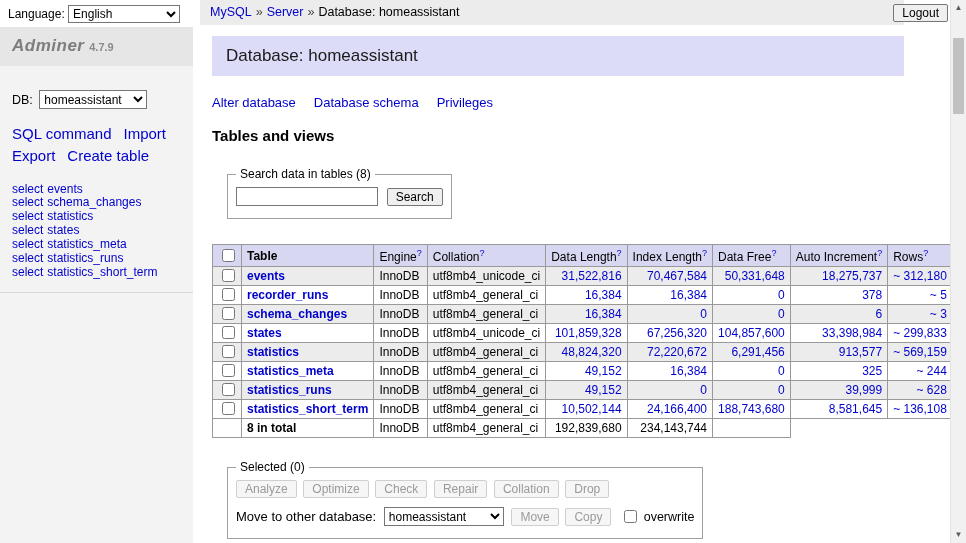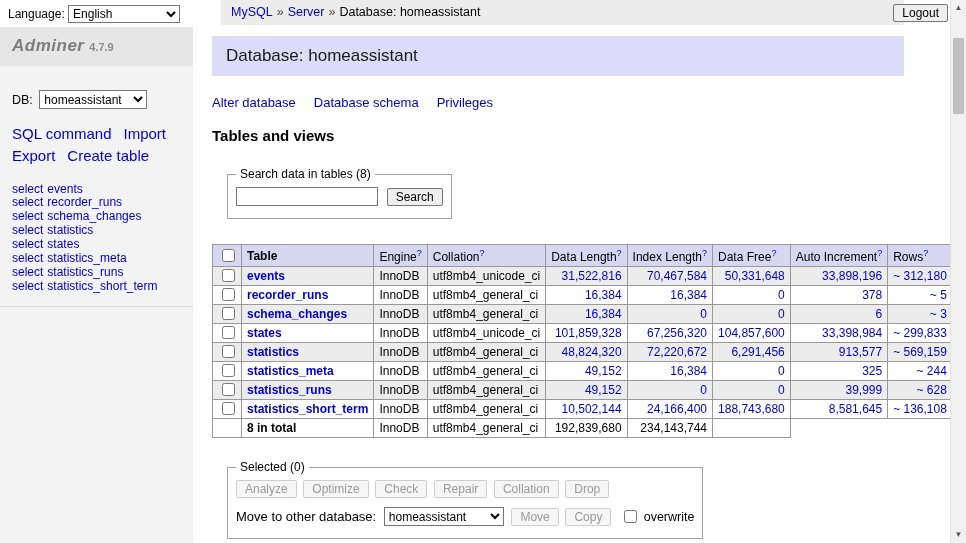--- a/index.html
+++ b/index.html
@@ -7,21 +7,21 @@
   body {
     width:966px; height:543px; position:relative; overflow:hidden;
     background:#fff; color:#000;
     font-family:"Liberation Sans","DejaVu Sans",sans-serif; font-size:13px;
   }
   a { color:#0000cc; text-decoration:none; cursor:pointer; }
 
   
   .lang-bar { position:absolute; top:0; left:0; width:193px; height:27px; padding:5px 8px; background:#fff; font-size:12px; }
   .lang-bar select { width:112px; font-size:12px; height:18px; border:1px solid #767676; background:#fff; }
-  .breadcrumb { position:absolute; top:0; left:200px; right:62px; height:25px; background:#ececec; line-height:25px; padding:0 10px; font-size:12.5px; white-space:nowrap;margin-left:21px; }
+  .breadcrumb { position:absolute; top:0; left:200px; right:62px; height:25px; background:#ececec; line-height:25px; padding:0 10px; font-size:12.5px; white-space:nowrap; }
   .breadcrumb .sep { color:#444; margin:0 4px; }
   .logout-btn { position:absolute; top:4px; right:18px; }
 
   button, .btn {
     font-family:"Liberation Sans","DejaVu Sans",sans-serif;
     font-size:12px; padding:1px 8px; background:#efefef;
     border:1px solid #767676; border-radius:2px; color:#000;
   }
   button[disabled] { color:#9a9a9a; background:#f6f6f6; border-color:#cfcfcf; }
 
@@ -104,21 +104,20 @@
     <select>
       <option>homeassistant</option>
     </select>
   </div>
   <p class="side-links">
     <a>SQL command</a><a>Import</a><br>
     <a>Export</a><a>Create table</a>
   </p>
   <ul class="table-list">
     <li><a>select</a><a>events</a></li>
-    <li><a>select</a><a>recorder_runs</a></li>
     <li><a>select</a><a>schema_changes</a></li>
     <li><a>select</a><a>statistics</a></li>
     <li><a>select</a><a>states</a></li>
     <li><a>select</a><a>statistics_meta</a></li>
     <li><a>select</a><a>statistics_runs</a></li>
     <li><a>select</a><a>statistics_short_term</a></li>
   </ul>
 </div>
 
 <div class="main">
@@ -153,21 +152,21 @@
     </thead>
     <tbody>
       <tr>
         <td class="check"><input type="checkbox" style=""></td>
         <td class="name"><a>events</a></td>
         <td>InnoDB</td>
         <td>utf8mb4_unicode_ci</td>
         <td class="num"><a>31,522,816</a></td>
         <td class="num"><a>70,467,584</a></td>
         <td class="num"><a>50,331,648</a></td>
-        <td class="num"><a>33,898,196</a></td>
+        <td class="num"><a>18,275,737</a></td>
         <td class="num"><a>~ 312,180</a></td>
         <td class="comment"></td>
       </tr>
       <tr>
         <td class="check"><input type="checkbox" style=""></td>
         <td class="name"><a>recorder_runs</a></td>
         <td>InnoDB</td>
         <td>utf8mb4_general_ci</td>
         <td class="num"><a>16,384</a></td>
         <td class="num"><a>16,384</a></td>

